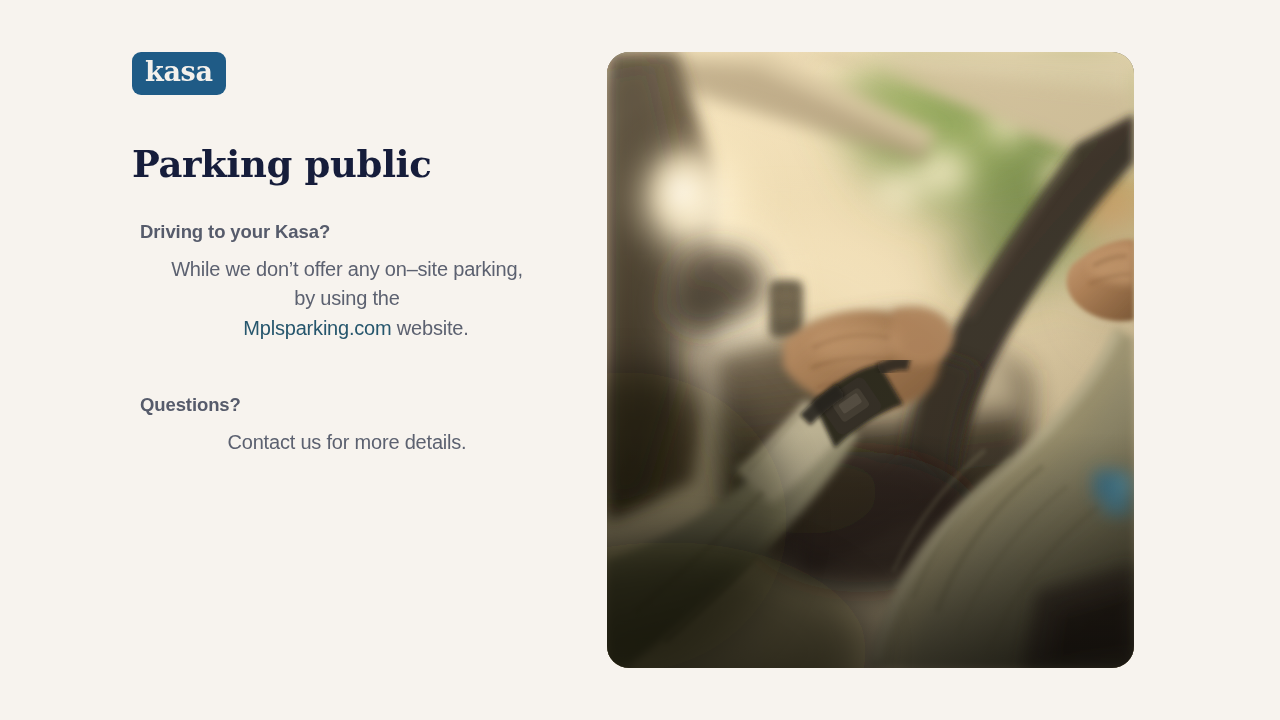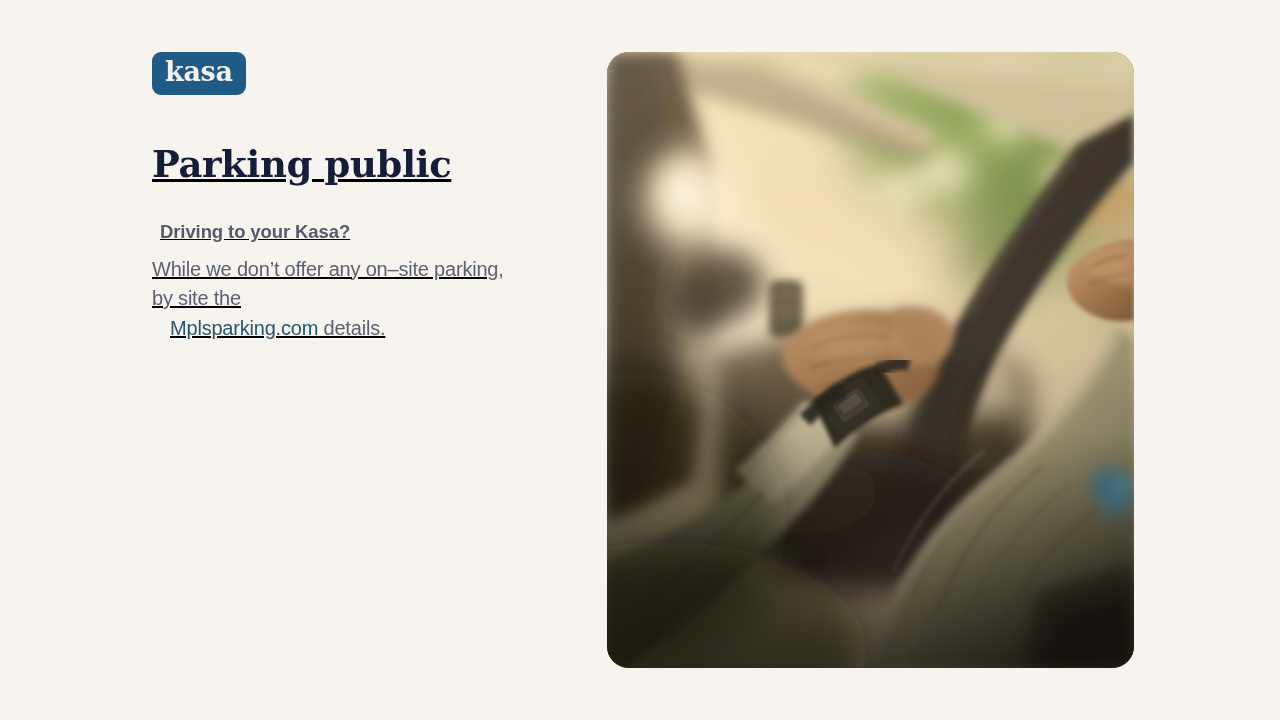--- a/index.html
+++ b/index.html
@@ -19,24 +19,23 @@
   .slide {
     position: relative;
     width: 1280px;
     height: 720px;
     background: #f7f3ee;
   }
 
   
   .content-col {
     position: absolute;
-    left: 152px;
+    left: 132px;
     top: 52px;
     width: 430px;
-    text-decoration: underline;
   }
 
   
   .logo-badge {
     display: inline-block;
     background: #1f5b86;
     border-radius: 9px;
     padding: 5px 13px 8px 13px;
     line-height: 1;
   }
@@ -85,20 +84,21 @@
     font-size: 20px;
     line-height: 29.5px;
     color: #5c6170;
     letter-spacing: -0.2px;
     margin: 0;
   }
 
   .block-body .line {
     display: block;
     white-space: pre;
+    text-align: center;
   }
 
   .inline-link {
     color: #26566d;
     text-decoration: none;
     margin-left: 18px;
   }
 
   
   .photo-frame {
@@ -131,26 +131,32 @@
     </div>
 
     
     <h1 class="page-title">Parking public</h1>
 
     
     <div class="body-block">
       <p class="block-heading">Driving to your Kasa?</p>
       <p class="block-body">
         <span class="line">While we don’t offer any on–site parking,</span>
-        <span class="line">by site the</span>
-        <span class="line"><a class="inline-link" href="#">Mplsparking.com</a><span> details.</span></span>
+        <span class="line">by using the</span>
+        <span class="line"><a class="inline-link" href="#">Mplsparking.com</a><span> website.</span></span>
       </p>
     </div>
 
     
+    <div class="body-block second">
+      <p class="block-heading">Questions?</p>
+      <p class="block-body">
+        <span class="line">Contact us for more details.</span>
+      </p>
+    </div>
 
   </div>
 
   <div class="photo-frame">
     <svg viewBox="0 0 527 616" preserveAspectRatio="xMidYMid slice">
       <defs>
 
         <linearGradient id="sky" x1="0" y1="0" x2="0.35" y2="1">
           <stop offset="0%" stop-color="#f6e7c4"></stop>
           <stop offset="45%" stop-color="#e9d7ae"></stop>

